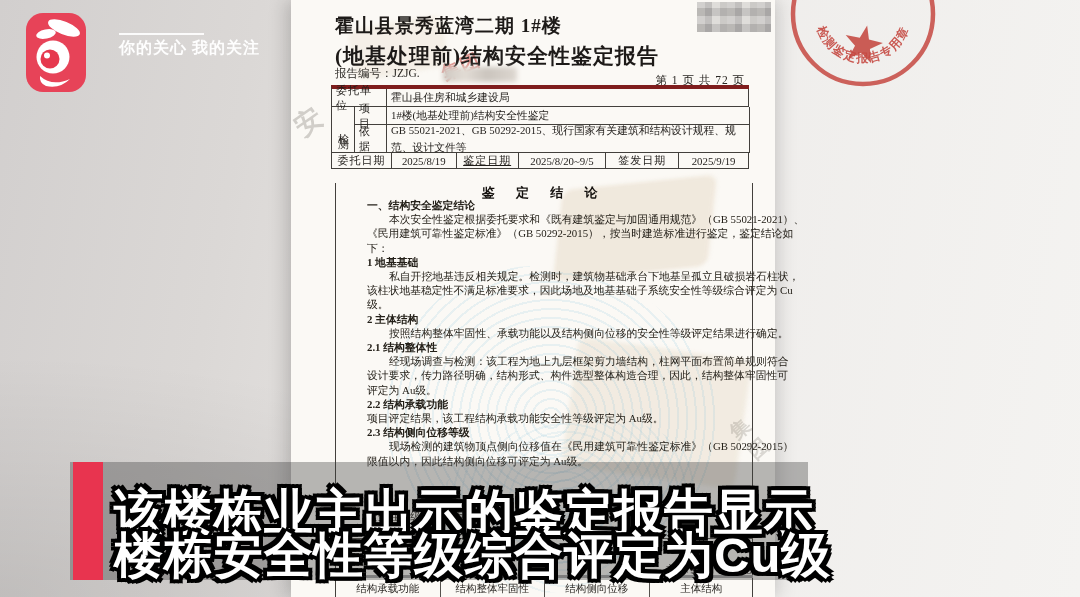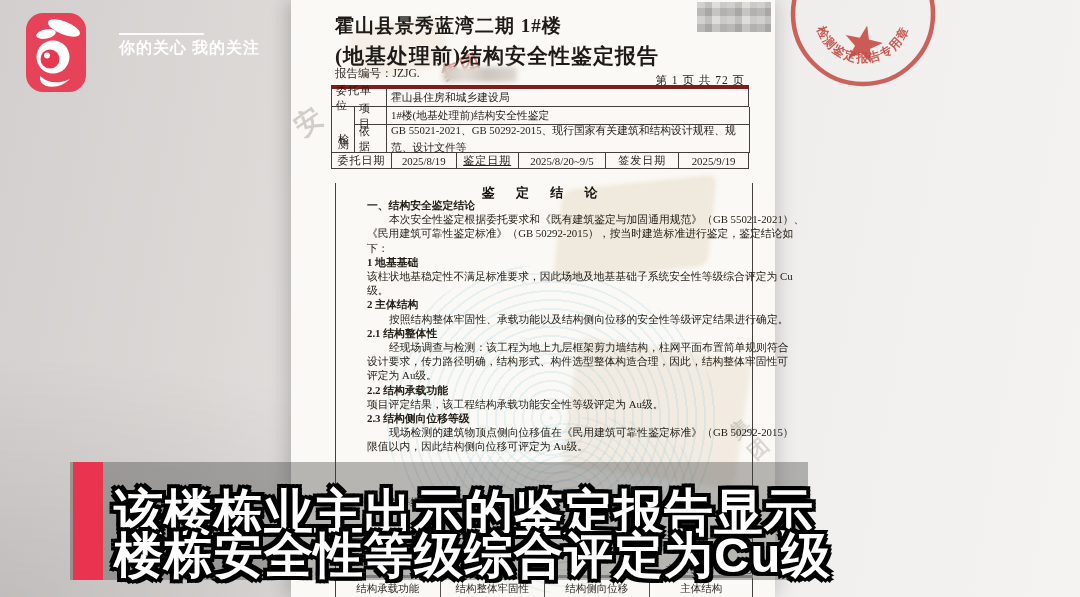--- a/index.html
+++ b/index.html
@@ -145,20 +145,21 @@
     </div>
 
     <div id="conclusion-box">
       <div id="concl-header">鉴  定  结  论</div>
       <div id="conclusion-lines">
           <div class="cl b">一、结构安全鉴定结论</div>
           <div class="cl ind">本次安全性鉴定根据委托要求和《既有建筑鉴定与加固通用规范》（GB 55021-2021）、</div>
           <div class="cl">《民用建筑可靠性鉴定标准》（GB 50292-2015），按当时建造标准进行鉴定，鉴定结论如</div>
           <div class="cl">下：</div>
           <div class="cl b">1 地基基础</div>
+          <div class="cl ind">私自开挖地基违反相关规定。检测时，建筑物基础承台下地基呈孤立且破损岩石柱状，</div>
           <div class="cl">该柱状地基稳定性不满足标准要求，因此场地及地基基础子系统安全性等级综合评定为 Cu</div>
           <div class="cl">级。</div>
           <div class="cl b">2 主体结构</div>
           <div class="cl ind">按照结构整体牢固性、承载功能以及结构侧向位移的安全性等级评定结果进行确定。</div>
           <div class="cl b">2.1 结构整体性</div>
           <div class="cl ind">经现场调查与检测：该工程为地上九层框架剪力墙结构，柱网平面布置简单规则符合</div>
           <div class="cl">设计要求，传力路径明确，结构形式、构件选型整体构造合理，因此，结构整体牢固性可</div>
           <div class="cl">评定为 Au级。</div>
           <div class="cl b">2.2 结构承载功能</div>
           <div class="cl">项目评定结果，该工程结构承载功能安全性等级评定为 Au级。</div>

